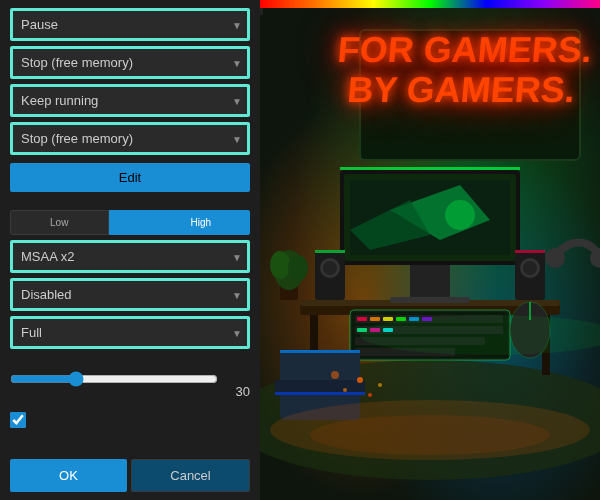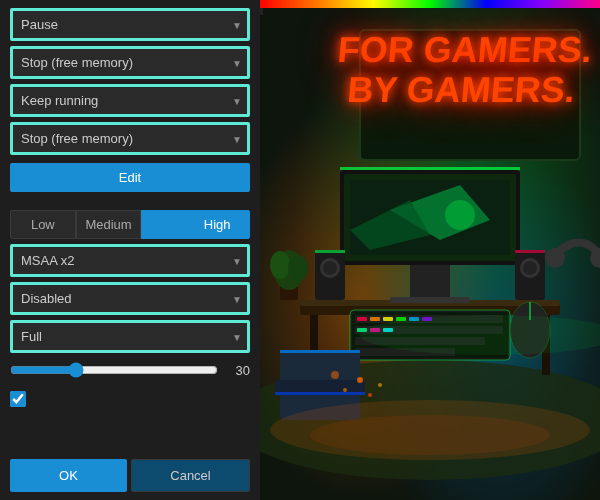--- a/index.html
+++ b/index.html
@@ -51,21 +51,21 @@
       transform: translateY(-50%);
       color: #888;
       pointer-events: none;
       font-size: 10px;
     }
 
     
     .edit-btn {
       width: 100%;
       background: #1a8ed4;
-      color: #ffffff;
+      color: #000000;
       border: none;
       padding: 7px;
       cursor: pointer;
       font-size: 13px;
       border-radius: 2px;
       margin-top: 3px;
     }
 
     
     .spacer { height: 8px; }
@@ -76,21 +76,21 @@
       width: 100%;
       gap: 0;
     }
     .quality-btn {
       flex: 1;
       padding: 6px 4px;
       border: 1px solid #3a3a3a;
       background: #2a2a2a;
       color: #aaa;
       cursor: pointer;
-      font-size: 13px;
+      font-size: 10px;
     }
     .quality-btn.active {
       background: #1a8ed4;
       color: white;
       border-color: #1a8ed4;
     }
     .quality-btn:first-child { border-radius: 2px 0 0 2px; }
     .quality-btn:last-child { border-radius: 0 2px 2px 0; padding-left: 47px; }
 
     
@@ -103,20 +103,21 @@
     .slider-input {
       flex: 1;
       accent-color: #1a8ed4;
       cursor: pointer;
     }
     .slider-value {
       color: #ccc;
       min-width: 24px;
       text-align: right;
       font-size: 13px;
+      margin-top: 26px;
     }
 
     
     .checkbox-row {
       display: flex;
       align-items: center;
       gap: 6px;
       padding: 4px 0;
     }
     .checkbox-input {
@@ -234,21 +235,20 @@
     </select>
     <span class="dropdown-arrow">▼</span>
   </div>
 
   <button class="edit-btn">Edit</button>
 
   <div class="spacer"></div>
 
   <div class="quality-row">
     <button class="quality-btn">Low</button>
-    <button class="quality-btn">Medium</button>
     <button class="quality-btn active">High</button>
   </div>
 
   <div class="dropdown-wrapper">
     <select class="dropdown-select">
       <option>Disabled</option>
       <option selected="">MSAA x2</option>
       <option>MSAA x4</option>
       <option>MSAA x8</option>
     </select>

